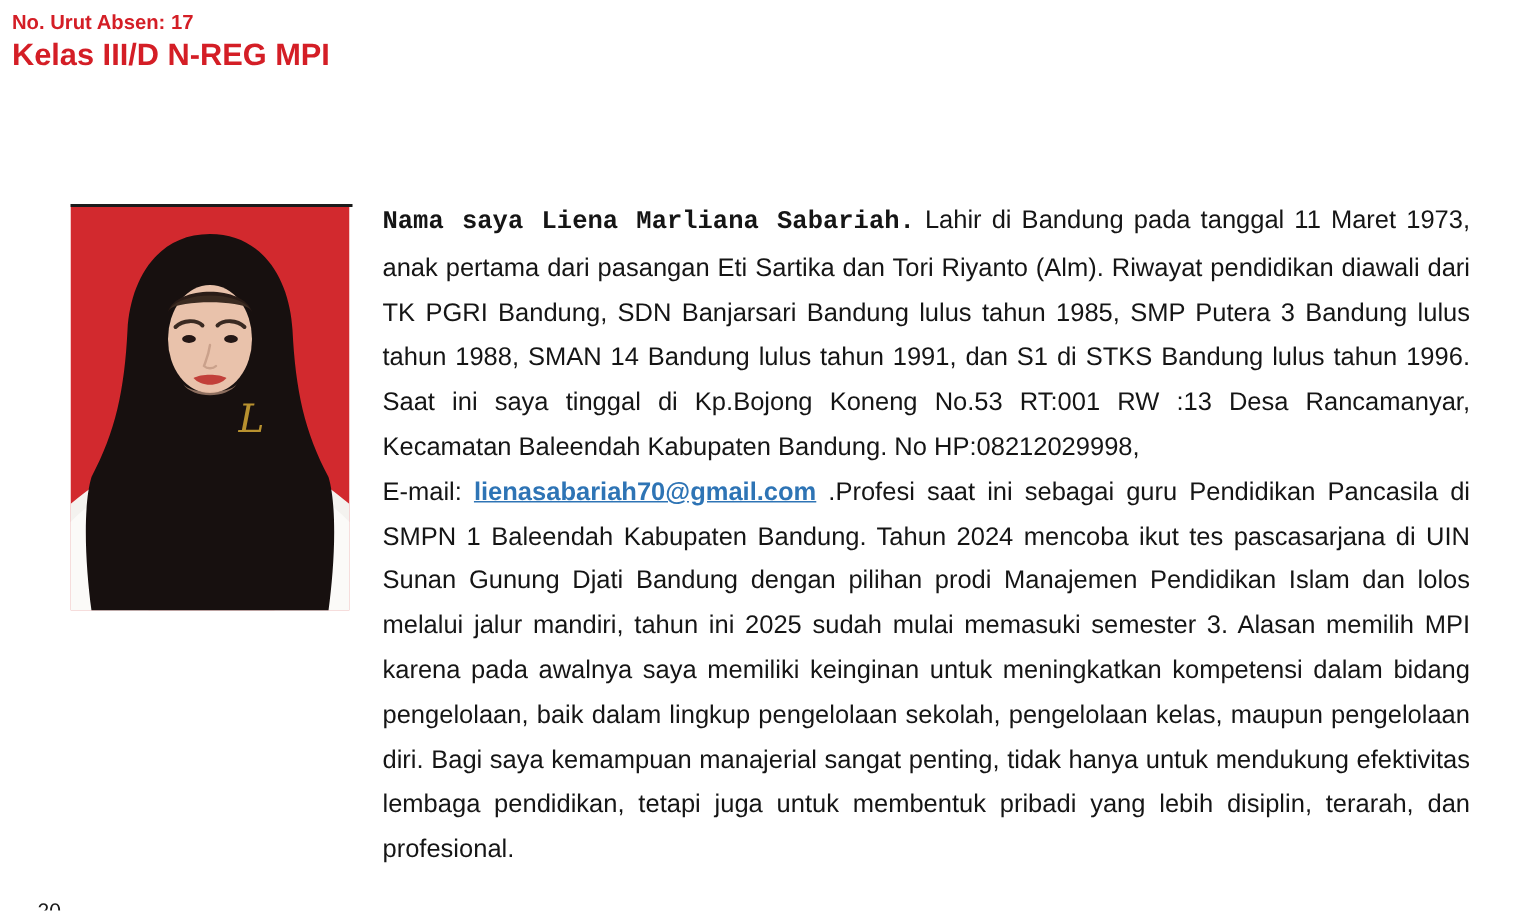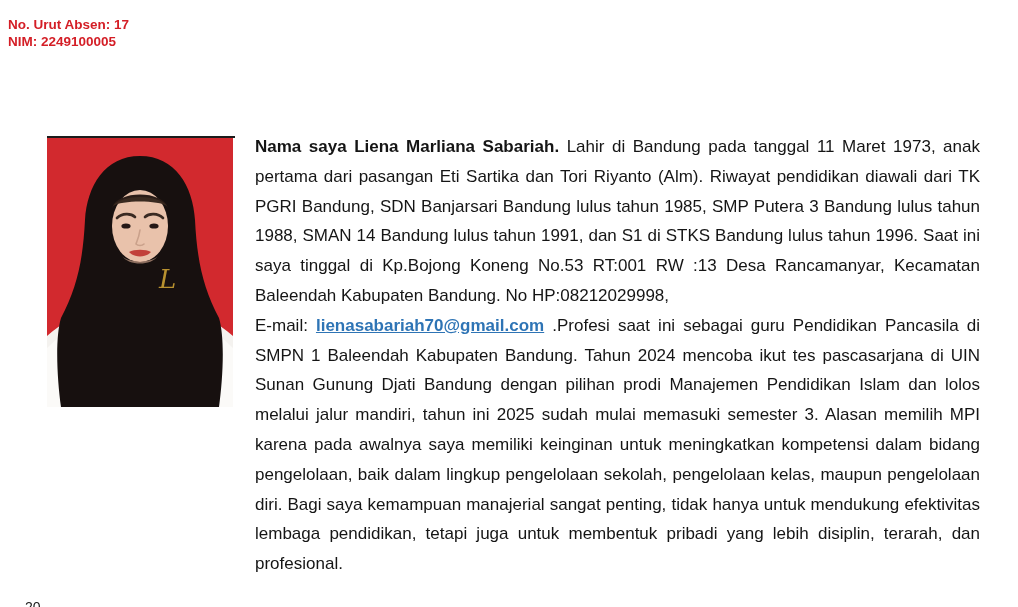--- a/index.html
+++ b/index.html
@@ -13,21 +13,21 @@
     position: relative;
     overflow: hidden;
     font-family: "Liberation Sans", sans-serif;
     color: #1a1a1a;
   }
 
   
   .doc-header {
     position: absolute;
     left: 8px;
-    top: 16px;
+    top: 6px;
     color: #d41e26;
     font-weight: bold;
     line-height: 1.15;
   }
   .doc-header .hline-small {
     font-size: 13.5px;
     margin: 1px 0;
   }
   .doc-header .hline-large {
     font-size: 20.5px;
@@ -56,21 +56,21 @@
 
   .bio-text {
     width: 725px;
     margin-left: 20px;
     font-size: 17px;
     line-height: 29.8px;
     text-align: justify;
     color: #151515;
   }
   .bio-text p { margin: 0; }
-  .bio-lead { font-weight: bold; }
+  .bio-lead { font-weight: bold; font-family: Liberation Mono, monospace; }
   .email-link {
     color: #2e74b5;
     text-decoration: underline;
     cursor: pointer;
     font-weight: bold;
   }
 
   
   .footer-fragment {
     position: absolute;
@@ -78,21 +78,21 @@
     top: 599px;
     font-size: 14px;
     color: #1a1a1a;
   }
 </style>
 </head>
 <body>
 
 <div class="doc-header">
   <div class="hline-small">No. Urut Absen: 17</div>
-  <div class="hline-small">NIM: 2249100005</div>
+  <div class="hline-large">Kelas III/D N-REG MPI</div>
 </div>
 
 <div class="content-row">
 
   <div class="photo-frame">
     <svg width="186" height="269" viewBox="0 0 186 269" xmlns="http://www.w3.org/2000/svg">
 
       <rect x="0" y="0" width="186" height="269" fill="#d2292e"></rect>
 
       <path d="M0,269 L0,198 C30,172 60,162 93,163 C126,162 156,172 186,198 L186,269 Z" fill="#f4f2ef"></path>

